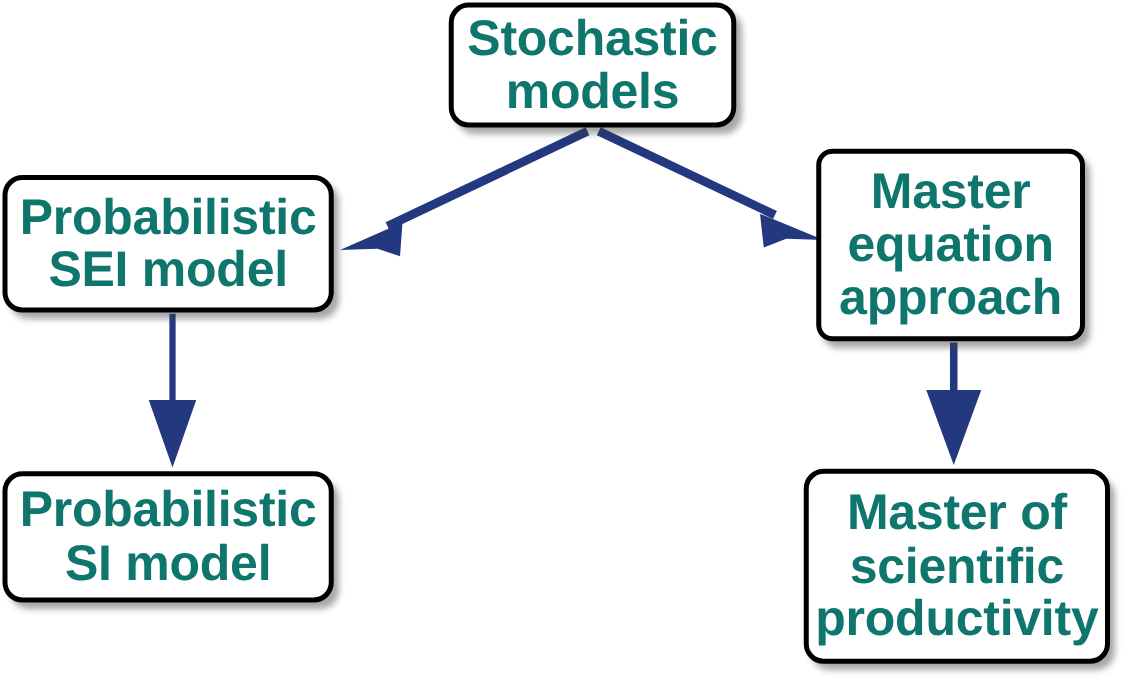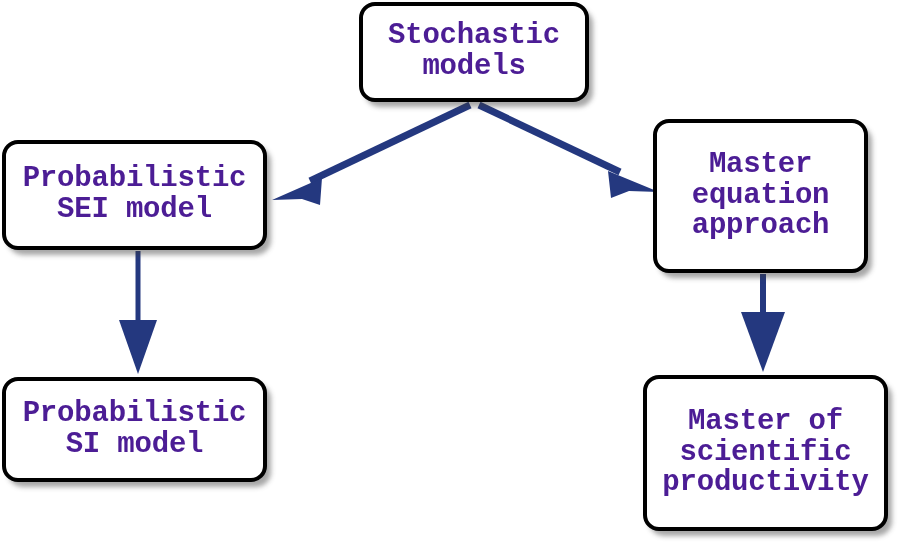--- a/index.html
+++ b/index.html
@@ -30,39 +30,39 @@
     border: 4px solid #000000;
     border-radius: 16px;
     box-shadow: 5px 6px 5px -1px rgba(60,60,60,0.45);
     display: flex;
     align-items: center;
     justify-content: center;
     text-align: center;
     z-index: 2;
   }
   .node-label {
-    font-family: Liberation Mono, monospace;
+    font-family: Liberation Sans, sans-serif;
     font-weight: bold;
-    font-size: 29px;
+    font-size: 40px;
     line-height: 1.06;
-    color: #4c1d95;
+    color: #0f766e;
     letter-spacing: -0.2px;
     white-space: pre-line;
     padding: 0 6px;
   }
 
   
   #node-stochastic-models {
     left: 359px; top: 2px; width: 230px; height: 100px;
   }
   #node-probabilistic-sei-model {
     left: 2px; top: 140px; width: 265px; height: 110px;
   }
   #node-master-equation-approach {
-    left: 653px; top: 119px; width: 215px; height: 154px;
+    left: 653px; top: 119px; width: 215px; height: 154px; border-radius: 13px;
   }
   #node-probabilistic-si-model {
     left: 2px; top: 377px; width: 265px; height: 105px;
   }
   #node-model-of-scientific-productivity {
     left: 643px; top: 375px; width: 245px; height: 156px;
   }
 </style>
 </head>
 <body>

